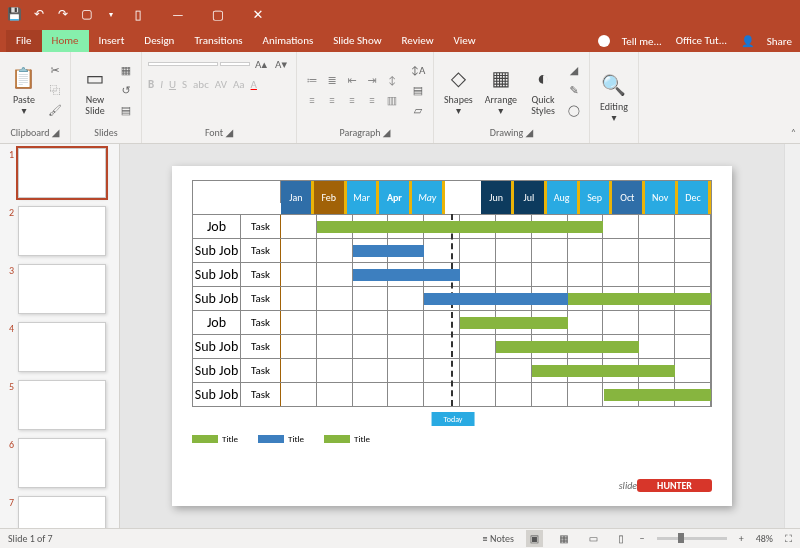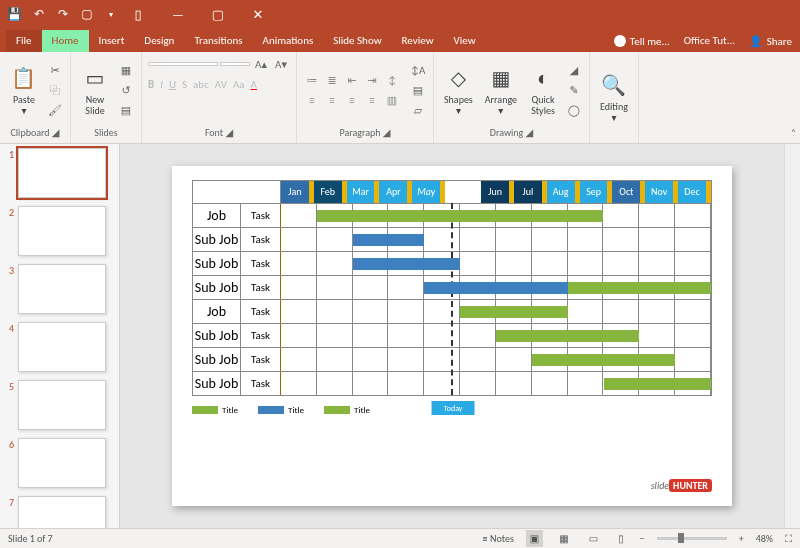--- a/index.html
+++ b/index.html
@@ -13,21 +13,21 @@
 .title-center .app{color:#f0d5cd}
 .winbtns{display:flex}
 .winbtns span{width:40px;height:28px;display:flex;align-items:center;justify-content:center;font-size:13px}
 
 .tabs{height:24px;background:#b7472a;display:flex;align-items:flex-end;color:#fff;font-size:11px;padding-left:6px}
 .tabs .tab{padding:4px 10px 5px;cursor:pointer}
 .tabs .tab.file{background:#a73f24}
 .tabs .tab.active{background:#86efac;color:#b7472a}
 .tabs .spacer{flex:1}
 .tabs .right-items{display:flex;align-items:center;gap:4px;padding-right:8px}
-.tabs .tell{display:flex;align-items:center;gap:4px}
+.tabs .tell{display:flex;align-items:center;gap:12px}
 .tabs .bulb{width:12px;height:12px;background:#fff;border-radius:50%}
 
 .ribbon{height:92px;background:#f3f2f1;border-bottom:1px solid #d4d2ce;display:flex;font-size:10px;color:#444}
 .group{border-right:1px solid #e1dfdc;display:flex;flex-direction:column;align-items:center;justify-content:space-between;padding:4px 6px 2px}
 .group-body{display:flex;gap:4px;align-items:center;flex:1}
 .group-label{font-size:10px;color:#666;padding:2px 0}
 .big-btn{display:flex;flex-direction:column;align-items:center;gap:2px;padding:2px 4px;cursor:pointer}
 .big-btn .ico{width:28px;height:28px;display:flex;align-items:center;justify-content:center;font-size:20px}
 .big-btn .lbl{font-size:10px;line-height:11px;text-align:center}
 .small-col{display:flex;flex-direction:column;gap:4px}
@@ -48,34 +48,34 @@
 .thumb-inner{width:100%;height:100%;background:linear-gradient(#fff,#fff);position:relative}
 .slide-area{flex:1;display:flex;align-items:center;justify-content:center;position:relative}
 .scrollbar-v{width:16px;background:#f0f0f0;border-left:1px solid #ddd}
 .slide{width:560px;height:340px;background:#fff;box-shadow:2px 3px 8px rgba(0,0,0,0.3);padding:14px 20px 12px;position:relative}
 .slide h1{font-size:19px;font-weight:bold;text-align:center;color:#000;margin-bottom:10px}
 
 .gantt{border:1px solid #888}
 .gantt-head{display:flex}
 .gh-left{width:88px;border-right:1px solid #888;height:22px}
 .gh-months{flex:1;display:flex}
-.gh-m{flex:1;text-align:center;font-size:10px;color:#fff;padding:4px 0;border-right:5px solid #eab308}
+.gh-m{flex:1;text-align:center;font-size:10px;color:#fff;padding:10px 0;border-right:3px solid #eab308}
 .gantt-row{display:flex;height:24px;border-top:1px solid #888}
 .gr-label{width:48px;border-right:1px solid #888;font-size:14px;display:flex;align-items:center;justify-content:center}
 .gr-task{width:40px;border-right:1px solid #a16207;font-size:11px;display:flex;align-items:center;justify-content:center}
 .gr-cells{flex:1;display:flex;position:relative}
 .gr-cell{flex:1;border-right:1px solid #888}
 .bar{position:absolute;height:12px;top:6px}
 .today-line{position:absolute;border-left:2px dashed #333;top:0;bottom:0;left:calc(50% - 1px)}
 .today-tag{position:absolute;bottom:-20px;left:50%;transform:translateX(-50%);background:#29aae2;color:#fff;font-size:8px;padding:2px 12px}
-.legend{display:flex;gap:20px;margin-top:8px;align-items:center}
+.legend{display:flex;gap:20px;margin-top:26px;align-items:center}
 .lg-item{display:flex;align-items:center;gap:4px;font-size:9px}
 .lg-sw{width:26px;height:8px}
 .brand{position:absolute;right:20px;bottom:14px;font-size:10px;font-style:italic;color:#666}
-.brand .h{background:#d7362a;color:#fff;padding:0 4px;border-radius:3px;font-style:normal;font-weight:bold}
+.brand .h{background:#d7362a;color:#fff;padding:0 20px;border-radius:3px;font-style:normal;font-weight:bold}
 
 .status{position:absolute;bottom:0;left:0;right:0;height:20px;background:#f3f2f1;border-top:1px solid #d4d2ce;display:flex;align-items:center;font-size:10px;color:#555;padding:0 8px;gap:12px}
 .status .spc{flex:1}
 .status .vbtn{padding:2px 4px}
 .status .vbtn.active{background:#d4d2ce}
 .zoom-slider{width:70px;height:3px;background:#ccc;position:relative}
 .zoom-slider::after{content:"";position:absolute;width:6px;height:10px;background:#777;top:-4px;left:30%}
 .collapse{position:absolute;right:4px;top:126px;font-size:10px;color:#666;cursor:pointer}
 </style>
 </head>
@@ -274,23 +274,23 @@
         </div>
       </div>
     </div>
   <div class="slide-area">
     <div class="slide">
       <div class="gantt">
         <div class="gantt-head">
           <div class="gh-left"></div>
           <div class="gh-months" id="months">
               <div class="gh-m" style="background: rgb(47, 110, 168);">Jan</div>
-              <div class="gh-m" style="background: #0c4a6e;">Feb</div>
+              <div class="gh-m" style="background: #a16207;">Feb</div>
               <div class="gh-m" style="background: rgb(41, 170, 226);">Mar</div>
-              <div class="gh-m" style="background: rgb(41, 170, 226);">Apr</div>
+              <div class="gh-m" style="background: rgb(41, 170, 226); font-weight: bold;">Apr</div>
               <div class="gh-m" style="background: rgb(41, 170, 226); font-style: italic;">May</div>
               <div class="gh-m" style="background: rgb(13, 59, 94); margin-left: 36px;">Jun</div>
               <div class="gh-m" style="background: rgb(13, 59, 94);">Jul</div>
               <div class="gh-m" style="background: rgb(41, 170, 226);">Aug</div>
               <div class="gh-m" style="background: rgb(41, 170, 226);">Sep</div>
               <div class="gh-m" style="background: rgb(47, 110, 168);">Oct</div>
               <div class="gh-m" style="background: rgb(41, 170, 226);">Nov</div>
               <div class="gh-m" style="background: rgb(41, 170, 226);">Dec</div>
             </div>
         </div>

